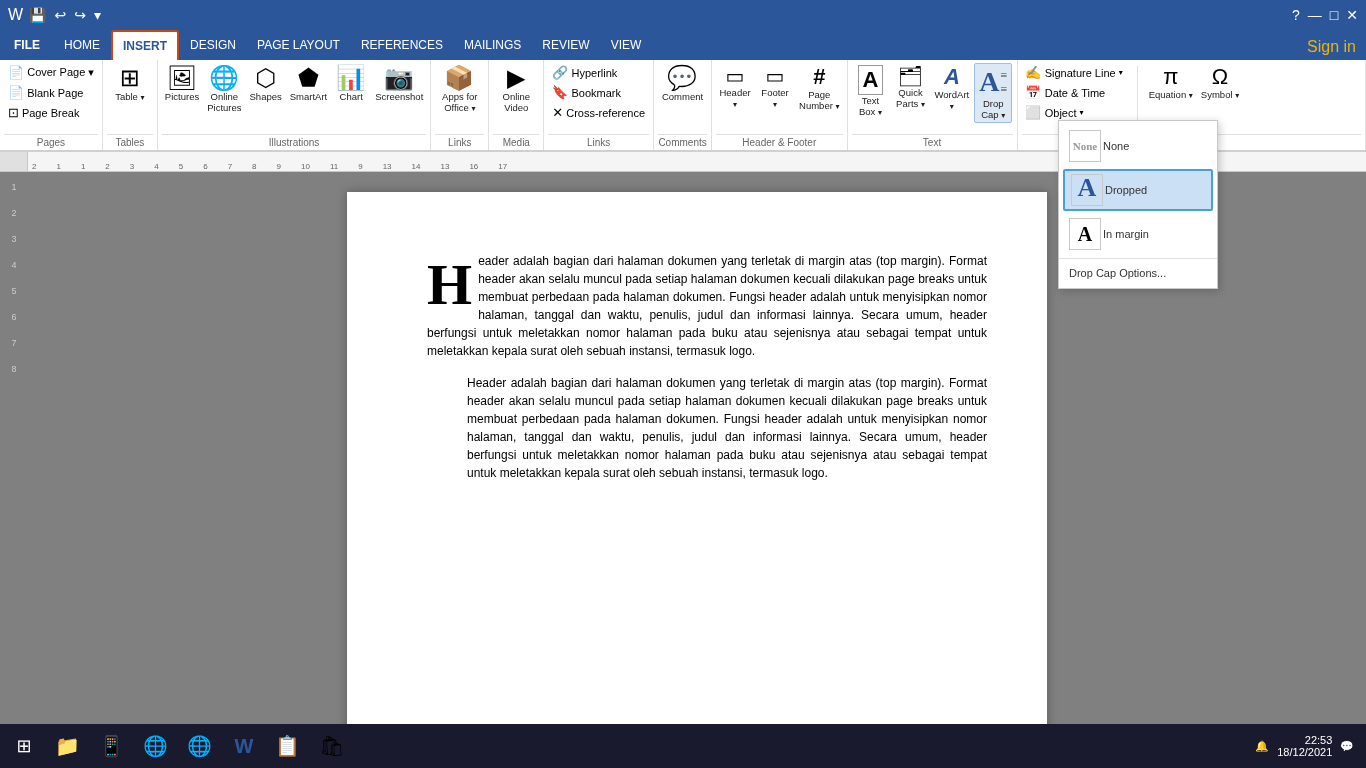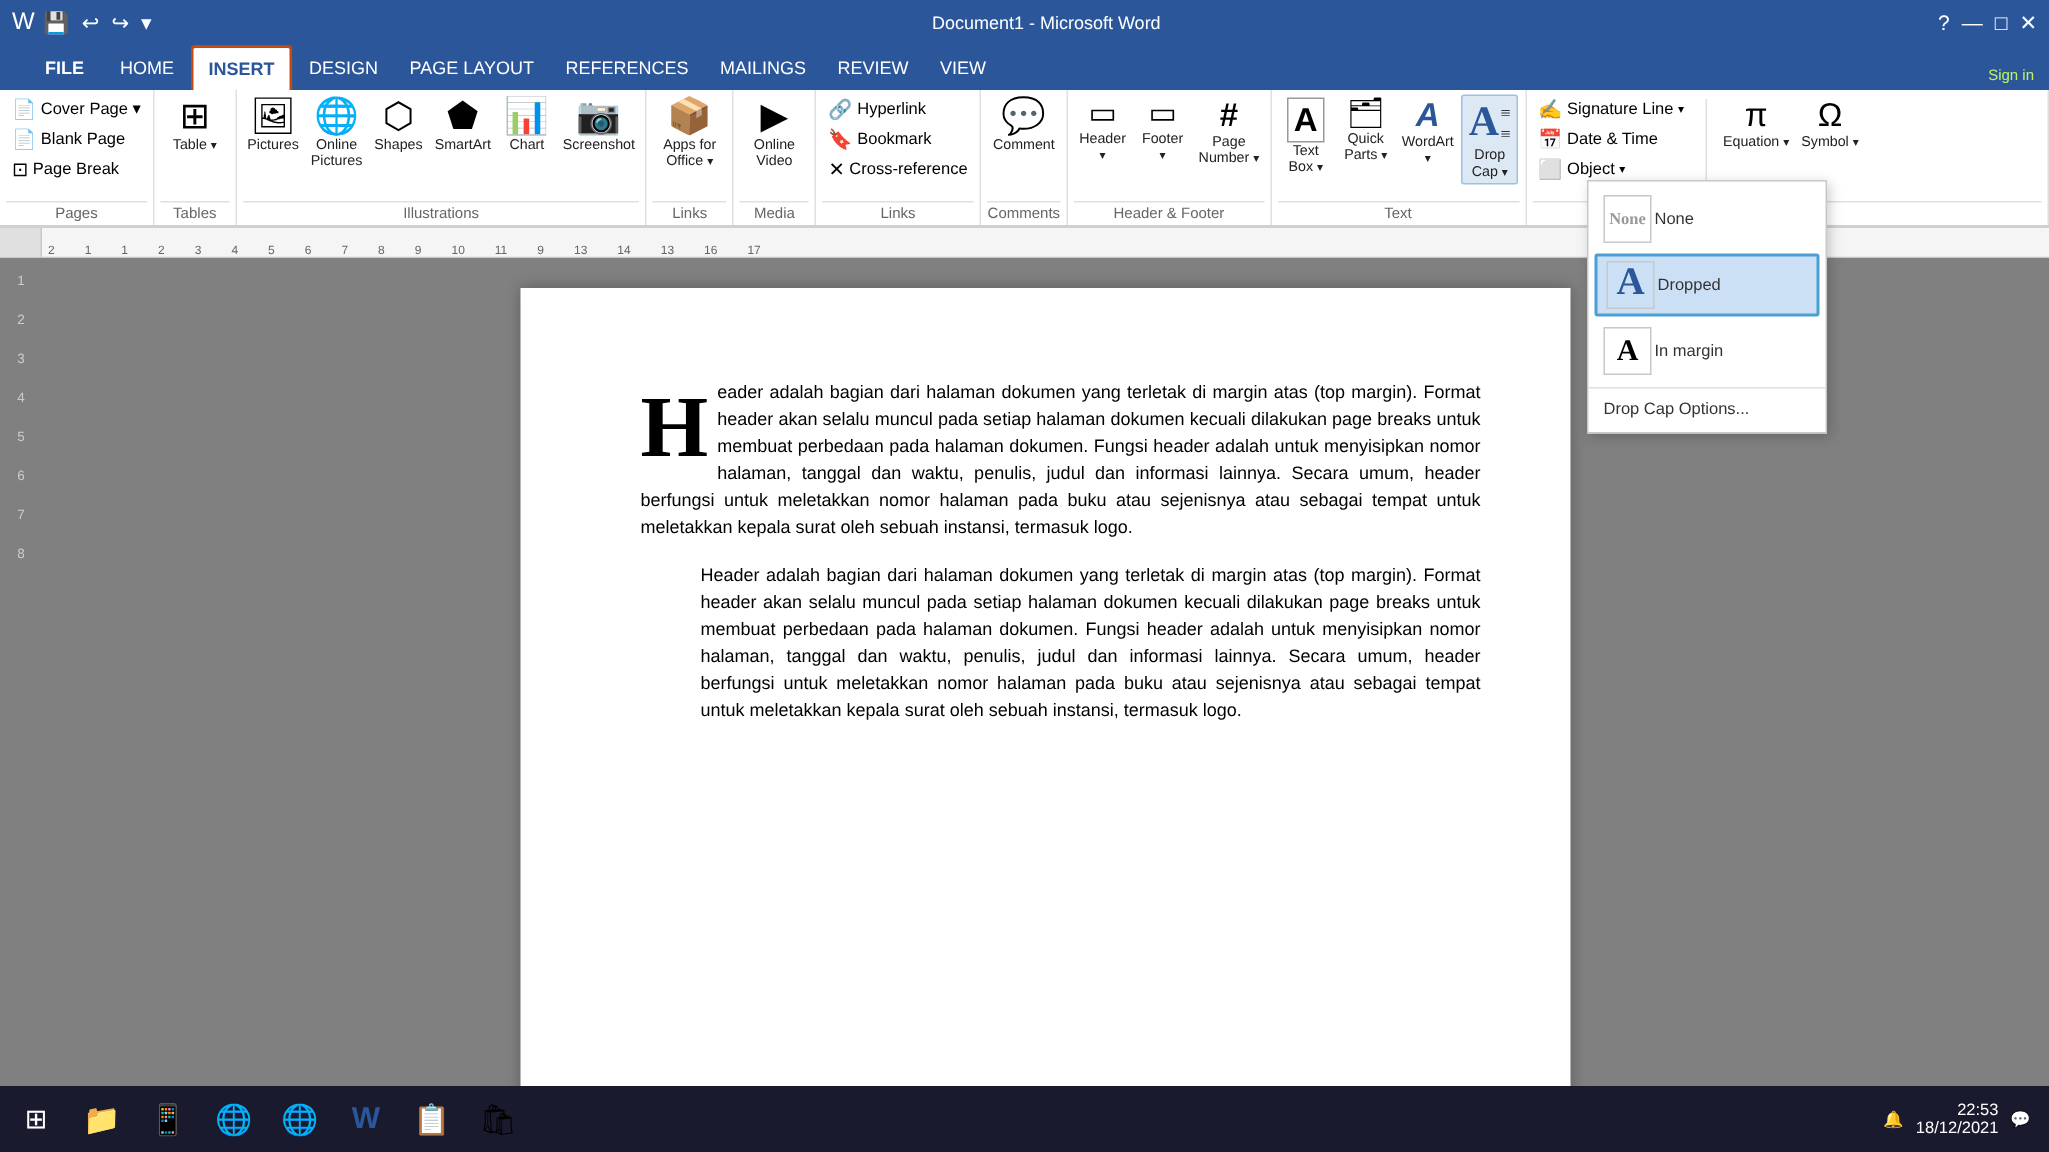--- a/index.html
+++ b/index.html
@@ -19,21 +19,21 @@
     .title-bar-center { flex: 1; text-align: center; font-size: 12px; color: white; }
     .title-bar-right { display: flex; align-items: center; gap: 8px; }
     .quick-access { display: flex; gap: 4px; align-items: center; }
     .qa-btn { color: white; font-size: 14px; cursor: pointer; padding: 2px; }
 
     
     .tab-row {
       background: #2b579a;
       display: flex;
       align-items: flex-end;
-      padding-left: 16px;
+      padding-left: 0;
       height: 30px;
     }
     .file-tab {
       background: #2b579a;
       color: white;
       padding: 4px 14px;
       font-size: 12px;
       cursor: pointer;
       height: 30px;
       display: flex;
@@ -54,21 +54,21 @@
       margin-right: 1px;
     }
     .ribbon-tab.active {
       background: #fff;
       color: #2b579a;
       font-weight: bold;
       border: 2px solid #c8490e;
       border-bottom: none;
     }
     .ribbon-tab:not(.active) { background: #2b579a; color: white; }
-    .sign-in { color: #bef264; margin-left: auto; display: flex; align-items: center; padding: 4px 10px; font-size: 10px; }
+    .sign-in { color: #eab308; margin-left: auto; display: flex; align-items: center; padding: 4px 10px; font-size: 16px; }
 
     
     .drop-cap-btn {
       background: #dce9f5;
       border: 1px solid #9dbfe8;
       border-radius: 3px;
     }
 
     
     .ruler-area {
@@ -226,21 +226,20 @@
 <div class="title-bar">
   <div class="title-bar-left">
     <span style="color:white;font-size:16px;">W</span>
     <div class="quick-access">
       <span class="qa-btn">💾</span>
       <span class="qa-btn">↩</span>
       <span class="qa-btn">↪</span>
       <span class="qa-btn">▾</span>
     </div>
   </div>
-  <div class="title-bar-center">Document1 - Microsoft Word</div>
   <div class="title-bar-right">
     <span style="font-size:14px;cursor:pointer;color:white;">?</span>
     <span style="font-size:14px;cursor:pointer;color:white;">—</span>
     <span style="font-size:14px;cursor:pointer;color:white;">□</span>
     <span style="font-size:14px;cursor:pointer;color:white;">✕</span>
   </div>
 </div>
 
 <div class="tab-row">
   <div class="file-tab">FILE</div>

